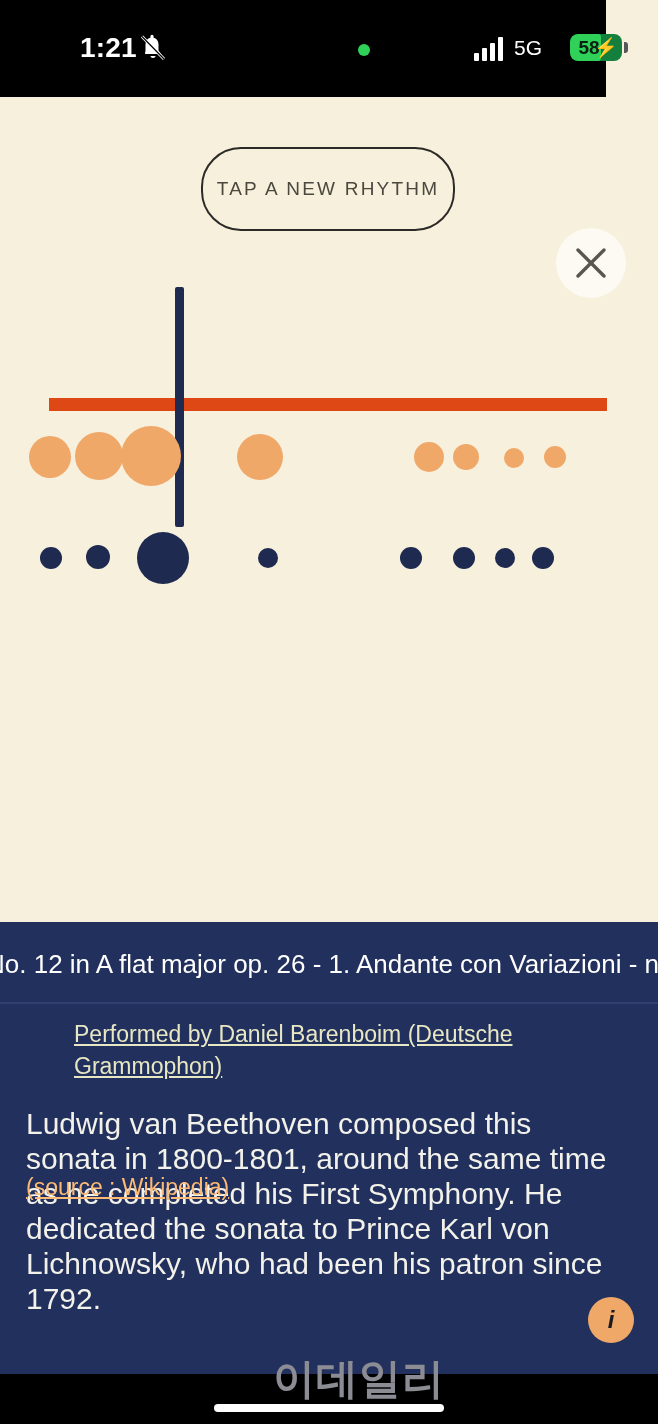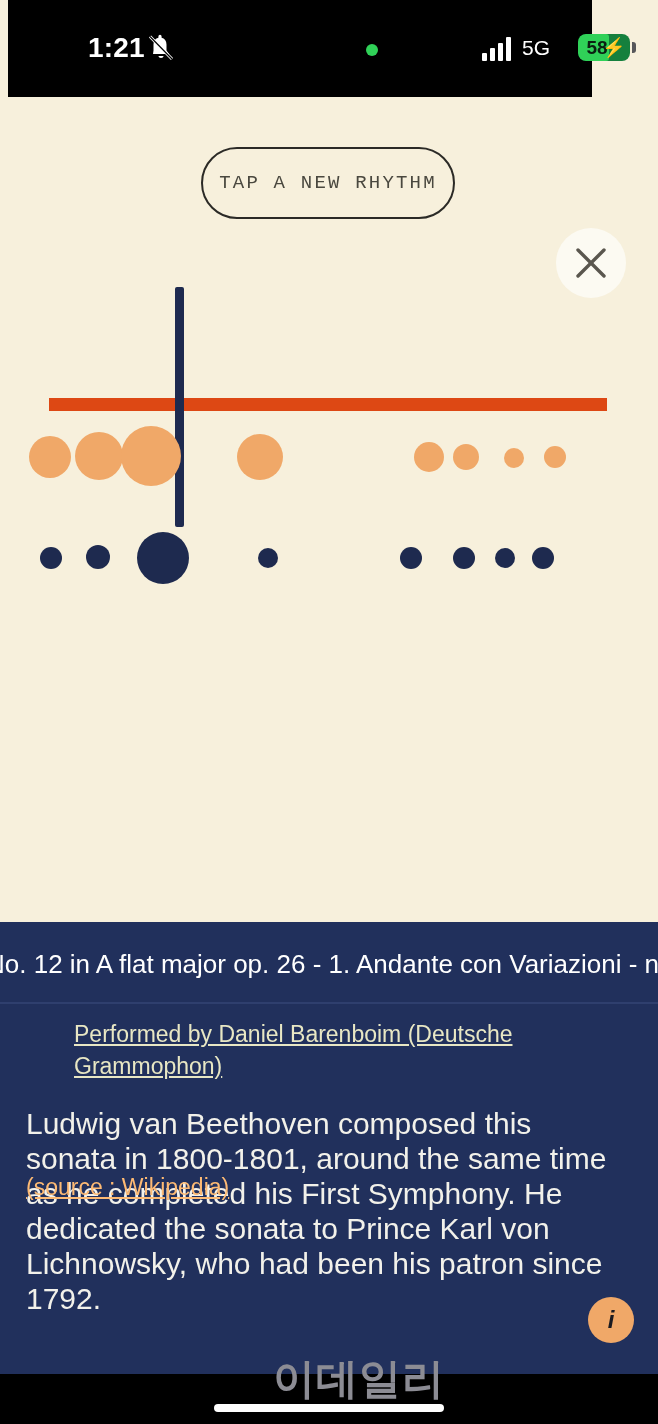--- a/index.html
+++ b/index.html
@@ -16,24 +16,25 @@
     position: relative;
     width: 658px;
     height: 1424px;
     overflow: hidden;
     background: #F7F0DC;
   }
 
   
   .statusbar {
     position: absolute;
-    left: 8px; top: 0;
+    left: 0; top: 0;
     width: 584px; height: 97px;
     background: #000000;
     color: #FFFFFF;
+    padding-left: 22px;
   }
   .sb-time {
     position: absolute;
     left: 80px; top: 33px;
     font-size: 28px;
     font-weight: 600;
     letter-spacing: 0.2px;
     line-height: 30px;
   }
   .sb-bell {
@@ -116,32 +117,32 @@
   .stage {
     position: absolute;
     left: 0; top: 97px;
     width: 658px; height: 825px;
     background: #F7F0DC;
   }
 
   .tap-btn {
     position: absolute;
     left: 201px; top: 50px;
-    width: 254px; height: 72px;
+    width: 254px; height: 84px;
     border: 2px solid #2B2A26;
     border-radius: 40px;
     background: transparent;
     color: #4A483F;
     font-size: 19px;
     letter-spacing: 2.2px;
     line-height: 66px;
     text-align: center;
     box-sizing: border-box;
     cursor: pointer;
-    font-family: Liberation Mono, monospace;
+    font-family: Liberation Sans, sans-serif;
   }
 
   .close-btn {
     position: absolute;
     left: 556px; top: 131px;
     width: 70px; height: 70px;
     border-radius: 50%;
     background: #FCFAF2;
     cursor: pointer;
   }

